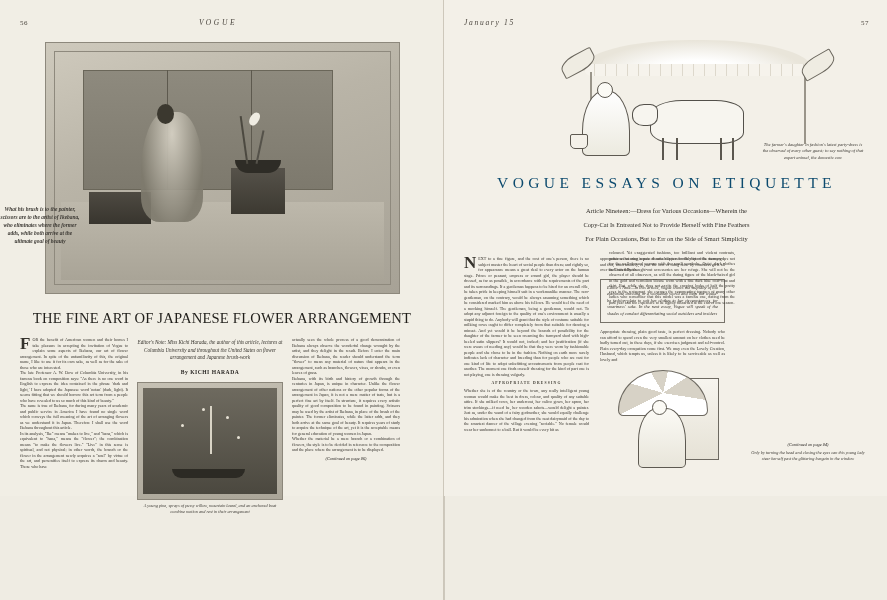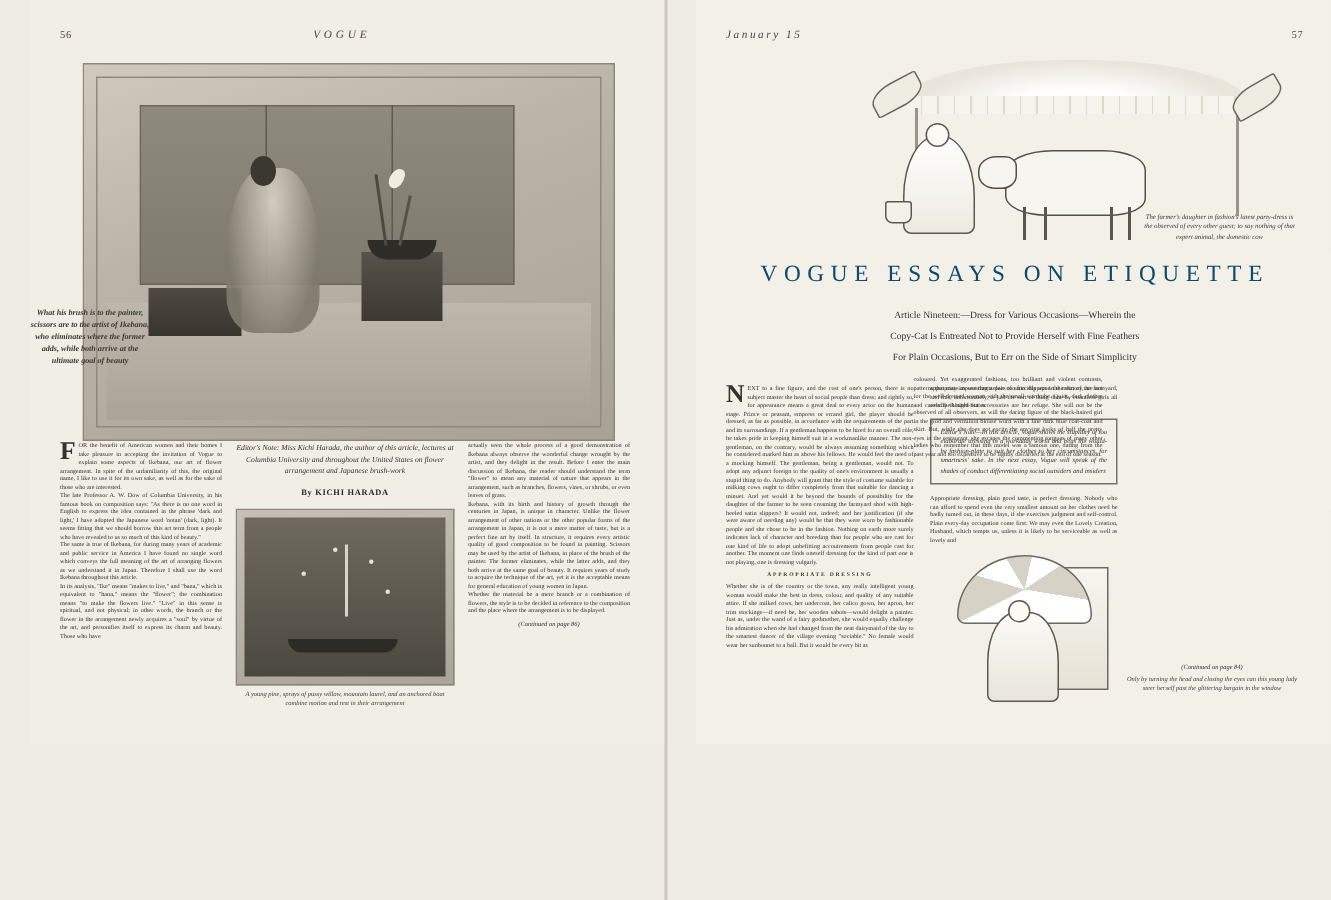--- a/index.html
+++ b/index.html
@@ -3,21 +3,21 @@
 <meta charset="utf-8">
 <style>
   html,body{margin:0;padding:0;}
   body{
     width:887px;height:600px;overflow:hidden;
     background:#efece3;
     font-family:"Liberation Serif", serif;
     color:#2a2724;
   }
   .spread{position:relative;width:887px;height:600px;display:flex;}
-  .page{position:relative;height:496px;box-sizing:border-box;margin-left:20px;}
+  .page{position:relative;height:496px;box-sizing:border-box;}
   .page-left{width:444px;background:#f1eee5;padding:18px 20px 10px 20px;}
   .page-right{width:443px;background:#f3f0e8;padding:18px 18px 10px 20px;}
   .gutter{position:absolute;left:443px;top:0;width:2px;height:600px;
     background:linear-gradient(90deg,rgba(160,150,132,.45),rgba(120,110,95,.28));}
 
   
   .runhead{display:flex;align-items:baseline;font-size:7px;letter-spacing:1.6px;
     color:#4a453e;height:14px;}
   .runhead.left{justify-content:space-between;}
   .folio{font-size:7px;letter-spacing:.5px;font-family:"Liberation Serif",serif;}
@@ -188,20 +188,21 @@
       <div class="figure-head"></div>
       <div class="vase-stand"></div>
       <div class="vase-bowl"></div>
       <div class="ikebana"></div>
       <div class="ikebana2"></div>
       <div class="leafblob"></div>
     </div>
 
     <div class="cap-left">What his brush is to the painter, scissors are to the artist of Ikebana, who eliminates where the former adds, while both arrive at the ultimate goal of beauty</div>
 
+    <div class="headline">THE FINE ART OF JAPANESE FLOWER ARRANGEMENT</div>
 
     <div class="cols3">
 
       <div class="col narrow">
         <div class="body dropcap">FOR the benefit of American women and their homes I take pleasure in accepting the invitation of Vogue to explain some aspects of Ikebana, our art of flower arrangement. In spite of the unfamiliarity of this, the original name, I like to use it for its own sake, as well as for the sake of those who are interested.</div>
         <div class="body">The late Professor A. W. Dow of Columbia University, in his famous book on composition says: "As there is no one word in English to express the idea contained in the phrase 'dark and light,' I have adopted the Japanese word 'notan' (dark, light). It seems fitting that we should borrow this art term from a people who have revealed to us so much of this kind of beauty."</div>
         <div class="body">The same is true of Ikebana, for during many years of academic and public service in America I have found no single word which conveys the full meaning of the art of arranging flowers as we understand it in Japan. Therefore I shall use the word Ikebana throughout this article.</div>
         <div class="body">In its analysis, "Ike" means "makes to live," and "bana," which is equivalent to "hana," means the "flower"; the combination means "to make the flowers live." "Live" in this sense is spiritual, and not physical; in other words, the branch or the flower in the arrangement newly acquires a "soul" by virtue of the art, and personifies itself to express its charm and beauty. Those who have</div>
       </div>
 

